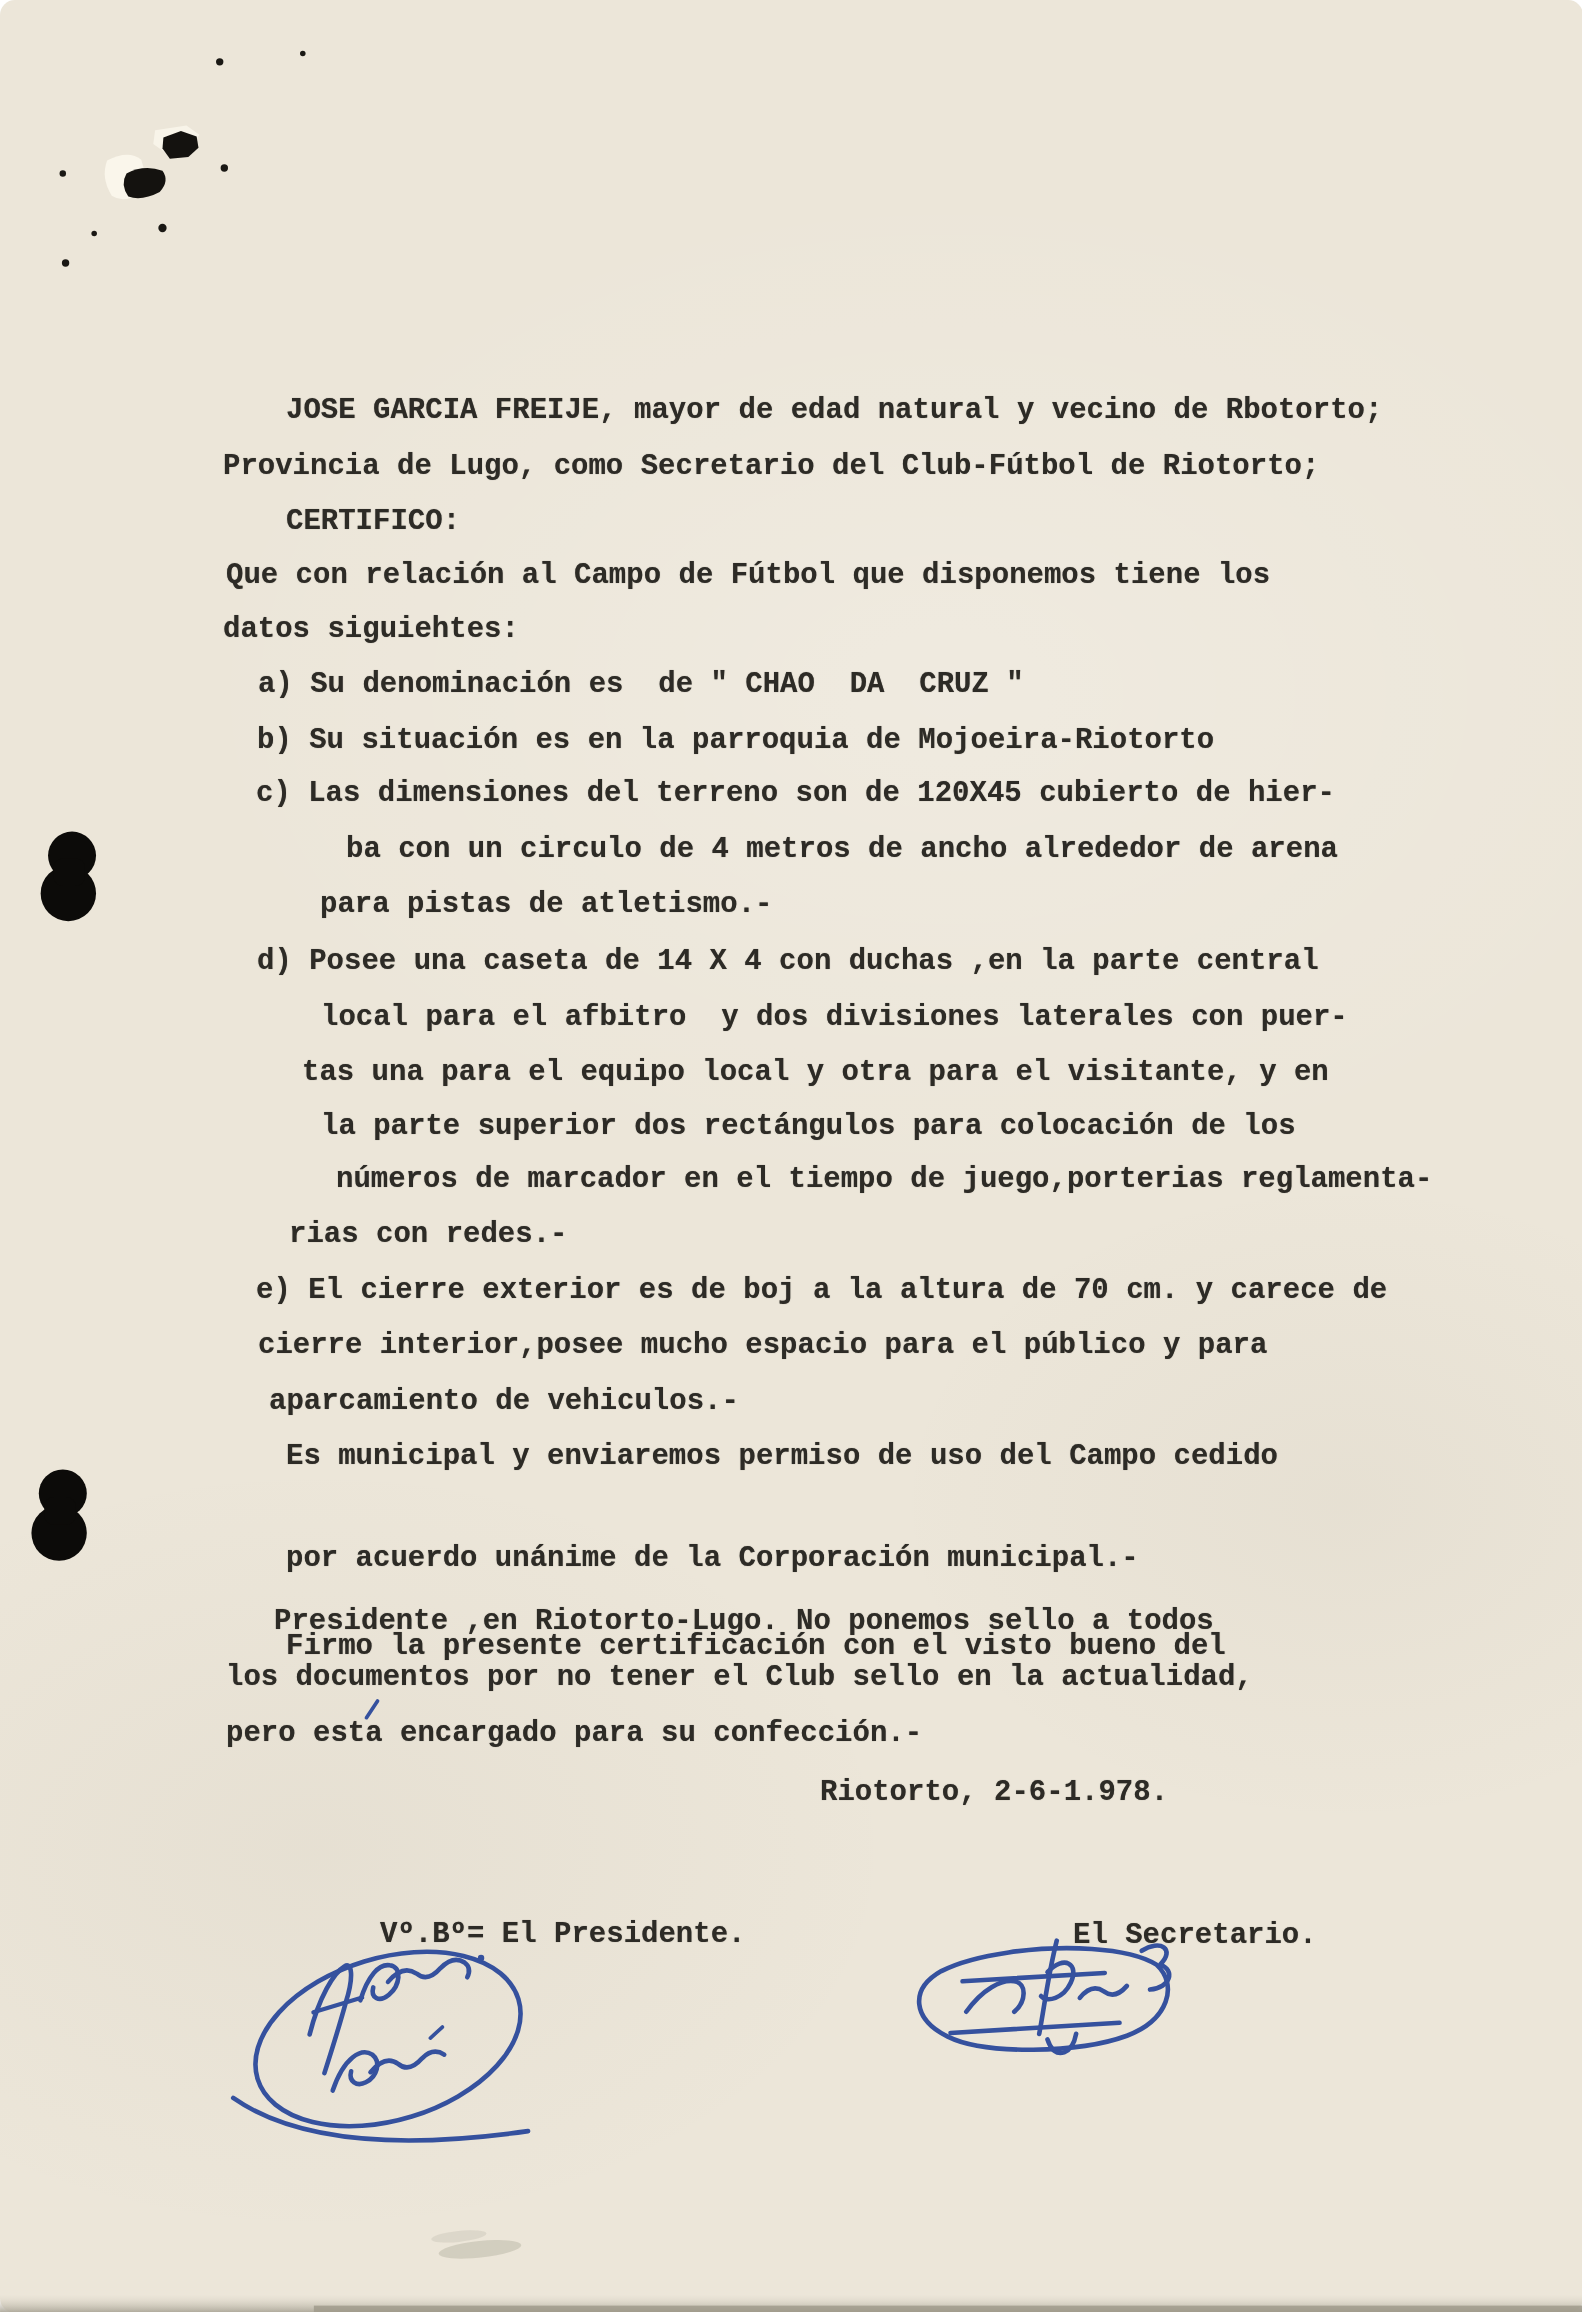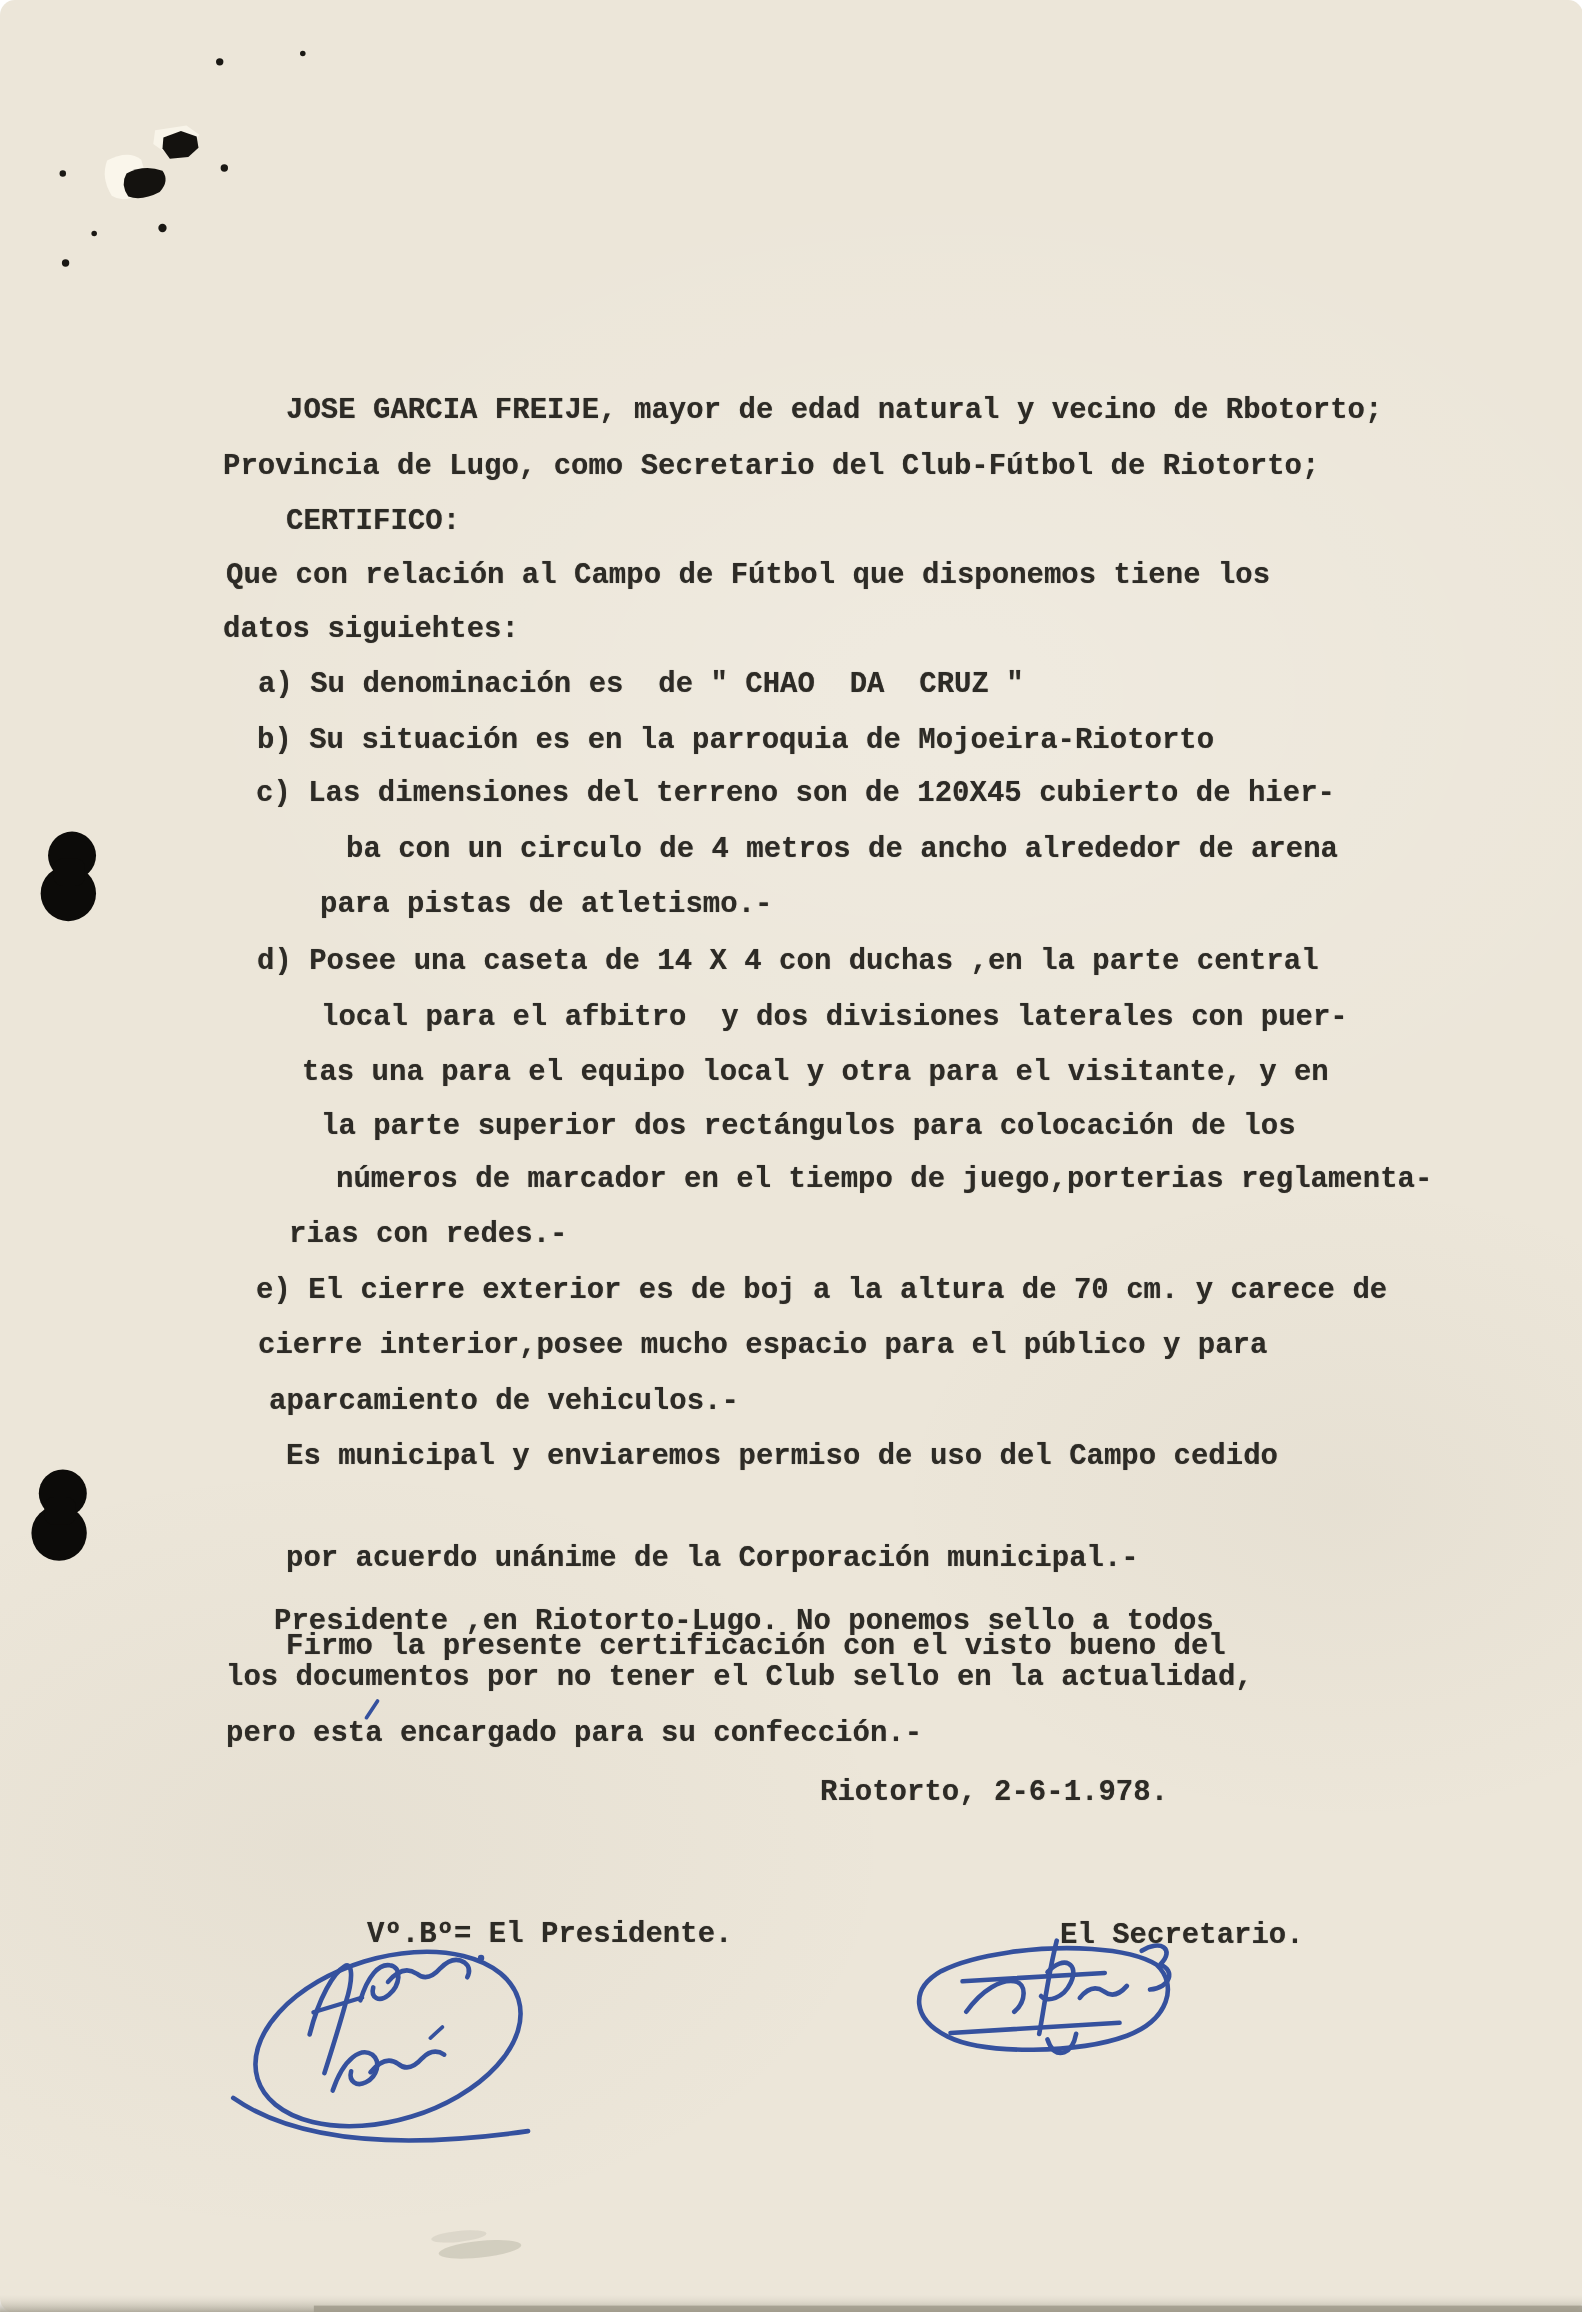--- a/index.html
+++ b/index.html
@@ -23,20 +23,21 @@
     white-space:pre;
     letter-spacing:0;
     text-shadow:0 0 0.9px rgba(43,40,35,.55);
   }
   .signoff-label{
     position:absolute;
     font-family:"Liberation Mono","DejaVu Sans Mono",monospace;
     font-size:29px;font-weight:700;line-height:37px;
     color:var(--ink,#2d2b26);white-space:pre;
     text-shadow:0 0 0.9px rgba(43,40,35,.55);
+    margin-left:13px;
   }
   .signoff-label.president{left:367px;top:1916px;}
   .signoff-label.secretary{left:1060px;top:1917px;}
   .stains,.sig{position:absolute;pointer-events:none;}
   .stains{left:0;top:0;}
   .sig path,.sig ellipse{fill:none;stroke:var(--pen,#35519e);stroke-linecap:round;stroke-linejoin:round;}
   .sig-president{left:222px;top:1910px;}
   .sig-secretary{left:909px;top:1924px;}
 </style>
 </head>

